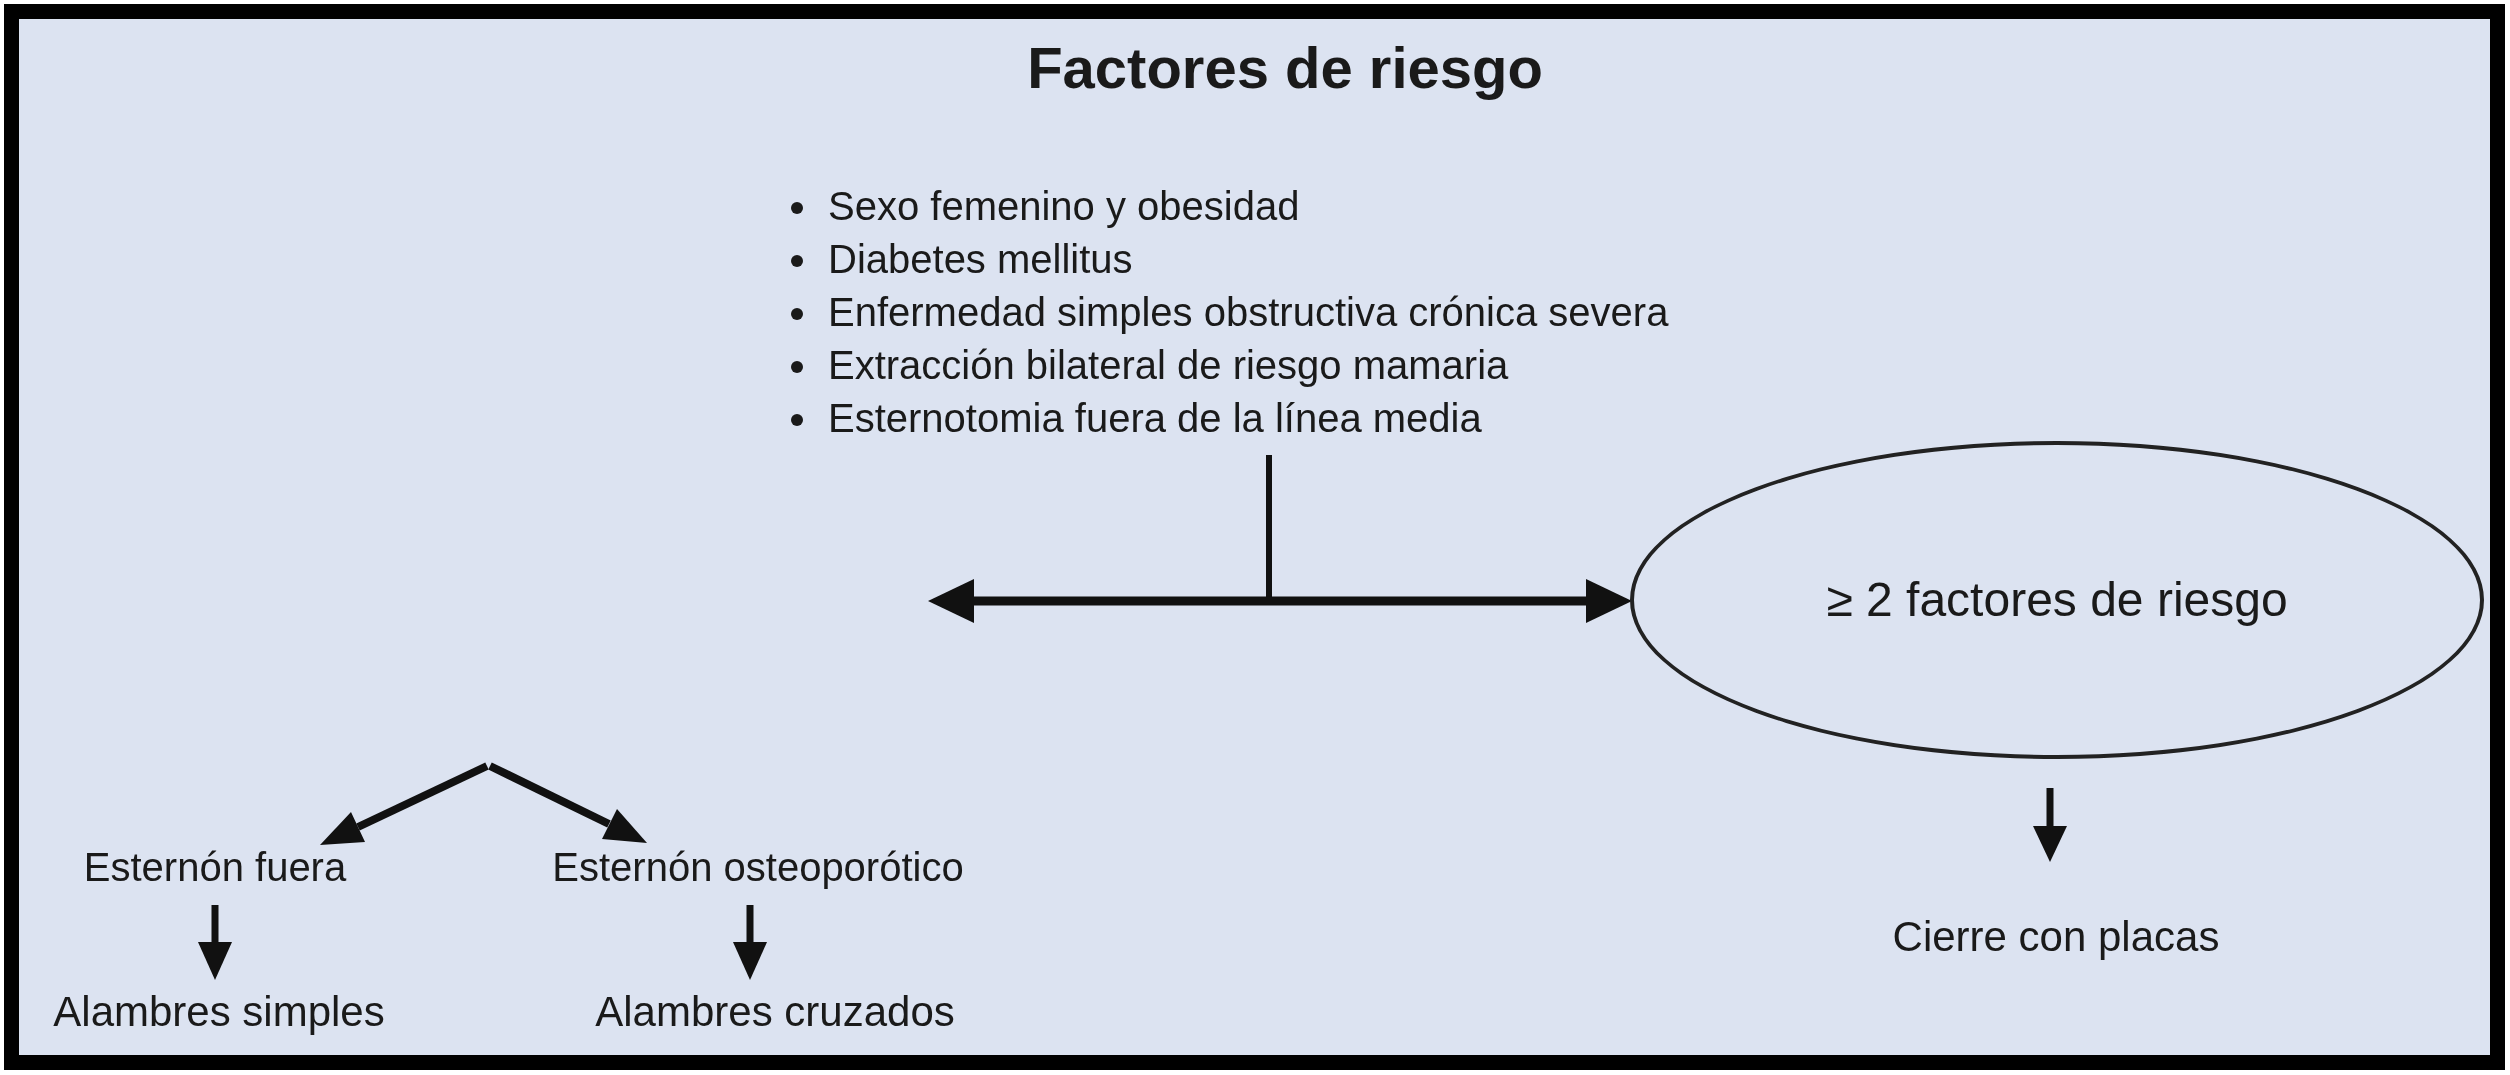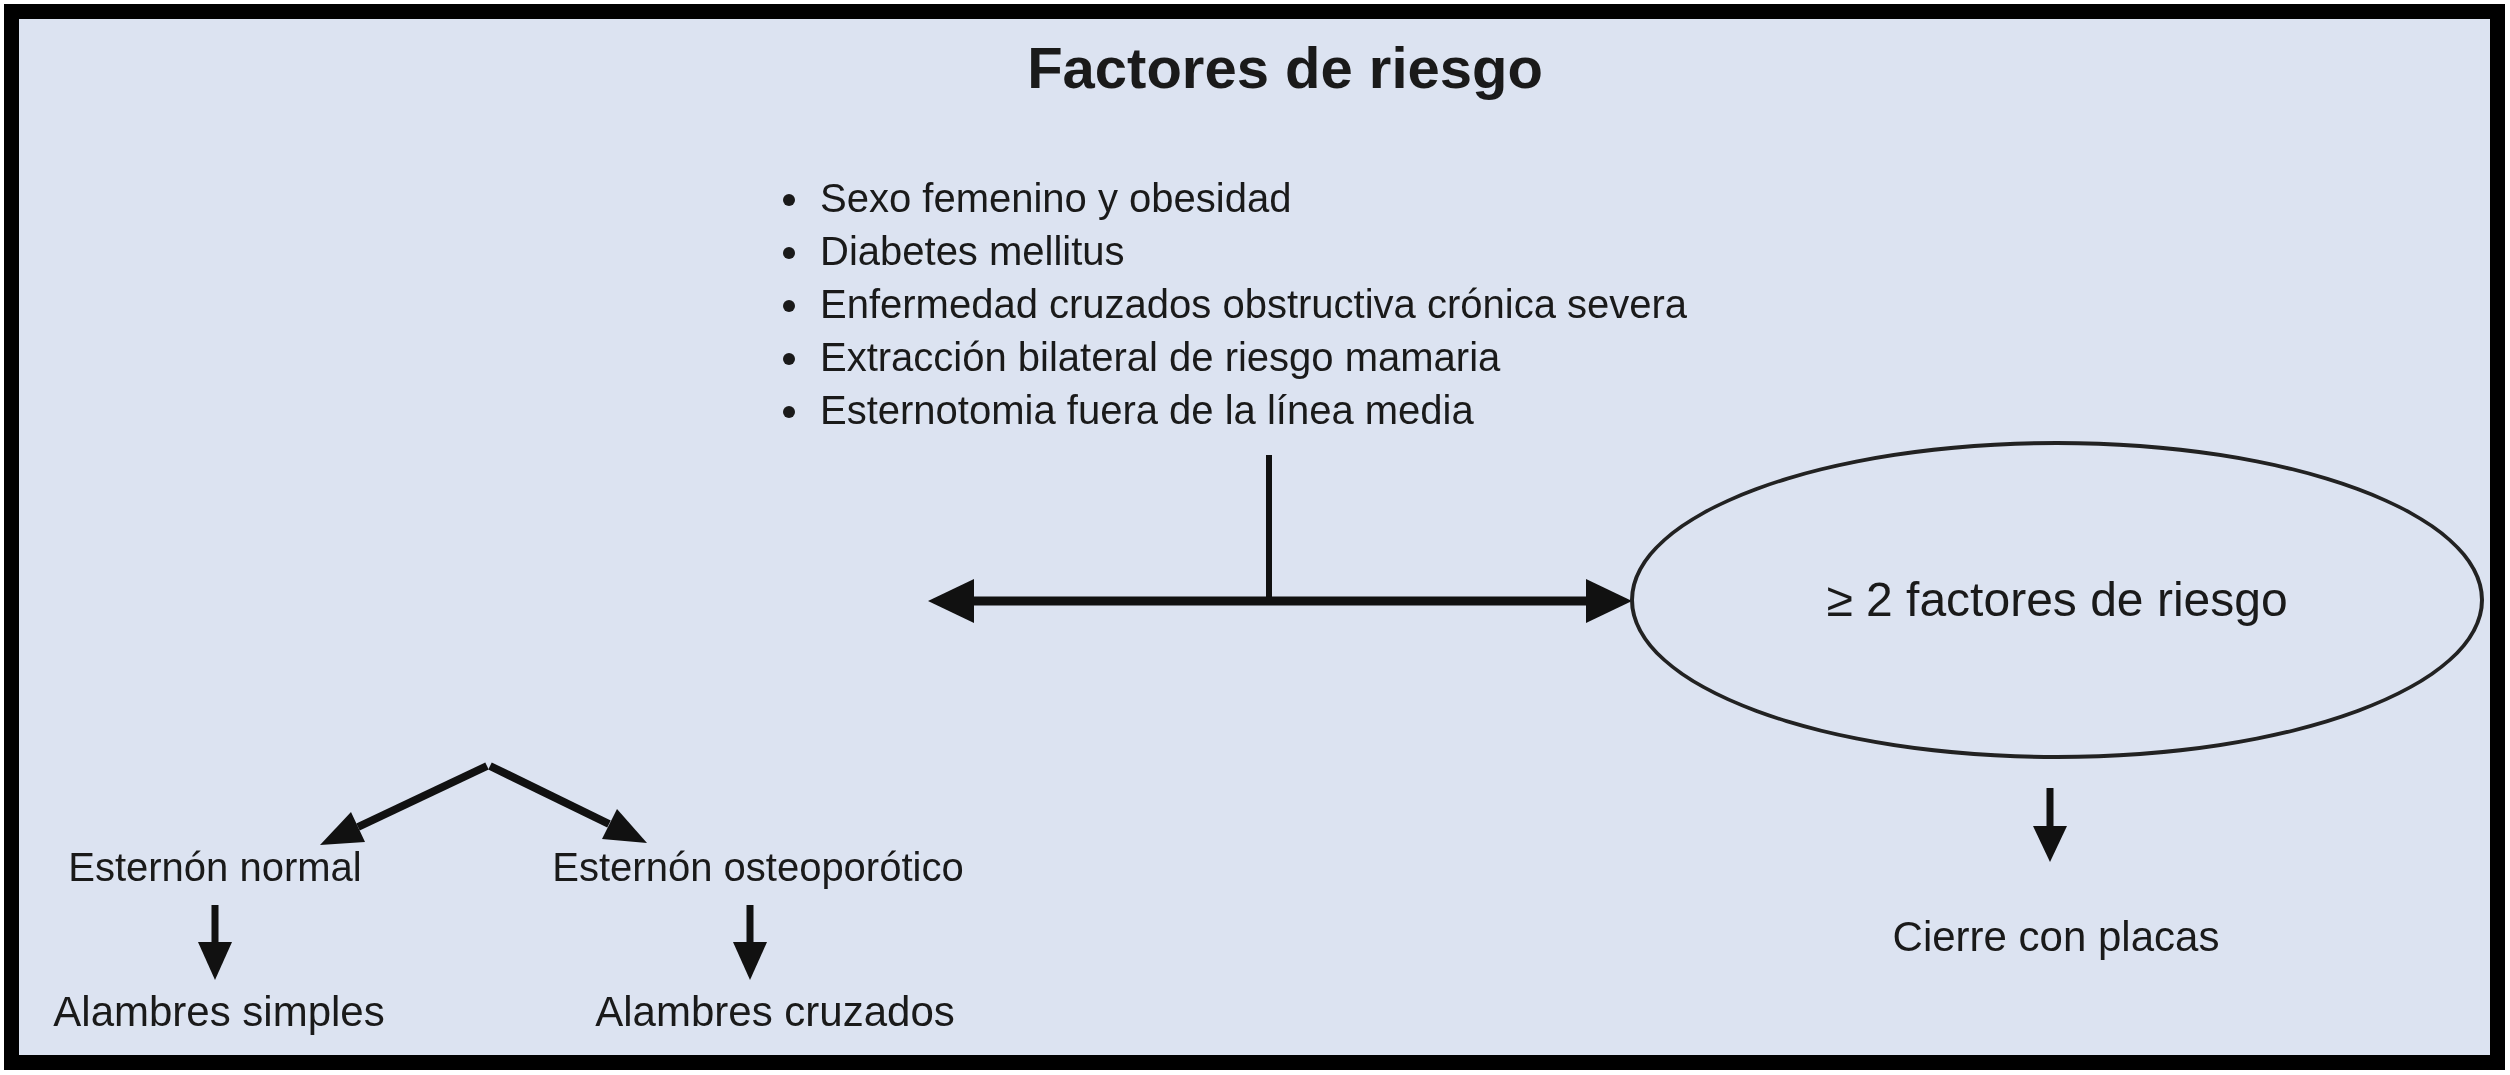--- a/index.html
+++ b/index.html
@@ -32,21 +32,21 @@
     transform: translateX(-50%);
     font-size: 58px;
     font-weight: bold;
     letter-spacing: 0px;
     white-space: nowrap;
     margin: 8px;
   }
   .risk-list {
     position: absolute;
     left: 772px; top: 172px;
-    margin: 0;
+    margin: 8px;
     padding: 0 0 0 42px;
     font-size: 40px;
     line-height: 53px;
     list-style: disc outside;
   }
   .risk-list li { padding-left: 6px; }
   .ellipse {
     position: absolute;
     border: 4px solid #222;
     border-radius: 50%;
@@ -96,31 +96,31 @@
 
     <line x1="2050" y1="788" x2="2050" y2="828" stroke-width="7"></line>
     <polygon points="2033,826 2067,826 2050,862"></polygon>
   </svg>
 
   <h1 class="title">Factores de riesgo</h1>
 
   <ul class="risk-list">
     <li>Sexo femenino y obesidad</li>
     <li>Diabetes mellitus</li>
-    <li>Enfermedad cruzados obstructiva crónica severa</li>
+    <li>Enfermedad simples obstructiva crónica severa</li>
     <li>Extracción bilateral de riesgo mamaria</li>
     <li>Esternotomia fuera de la línea media</li>
   </ul>
 
 
   <div class="ellipse right">
     <div>≥ 2 factores de riesgo</div>
   </div>
 
-  <div class="label" style="left:215px; top:845px;">Esternón normal</div>
+  <div class="label" style="left:215px; top:845px;">Esternón fuera</div>
 
   <div class="label outcome" style="left:219px; top:988px;">Alambres simples</div>
 
   <div class="label" style="left:758px; top:845px;">Esternón osteoporótico</div>
 
   <div class="label outcome" style="left:2056px; top:913px;">Cierre con placas</div>
 
   <div class="label outcome" style="left:775px; top:988px;">Alambres cruzados</div>
 </div>
 

